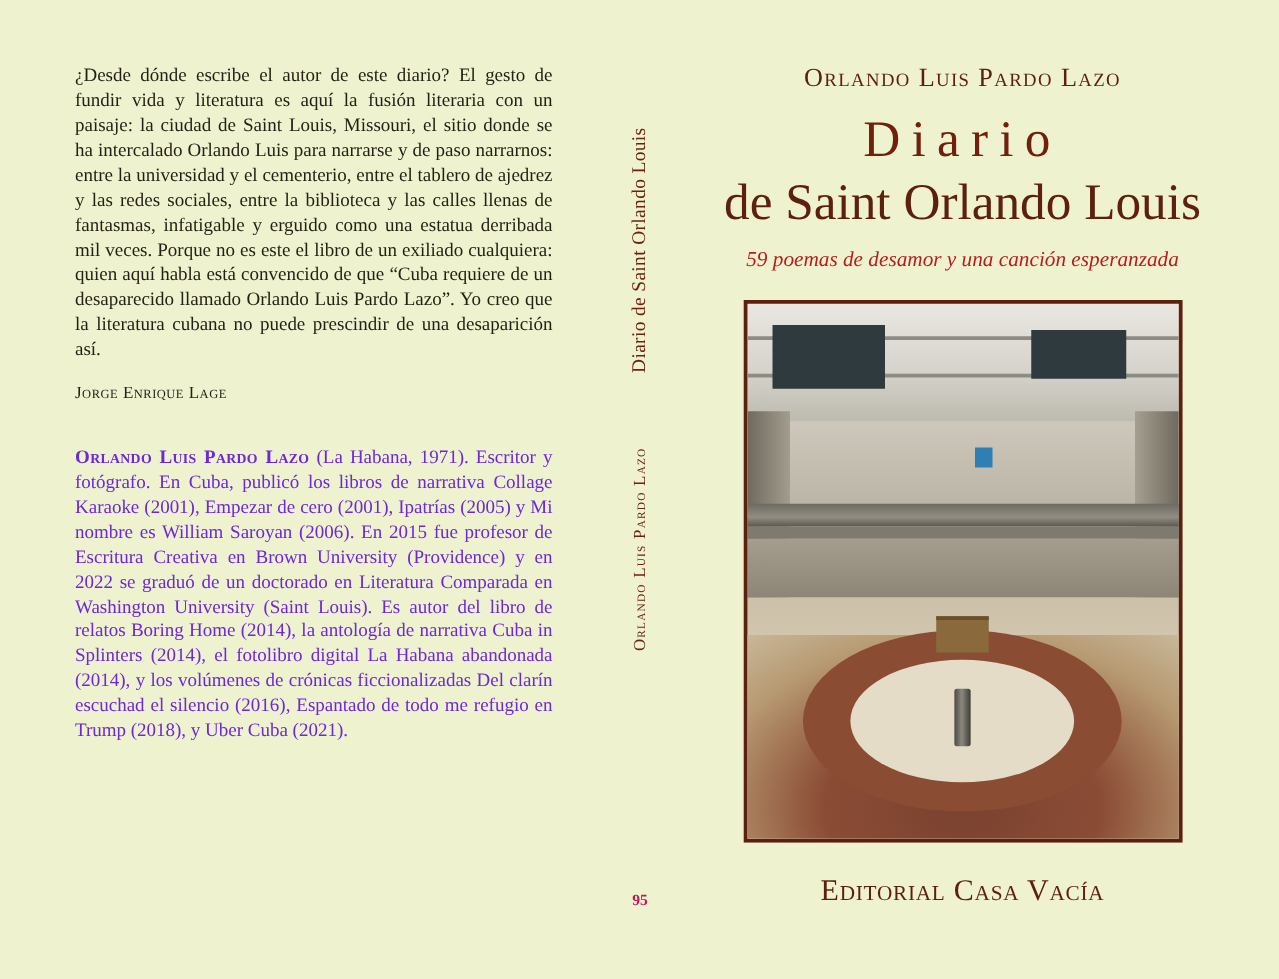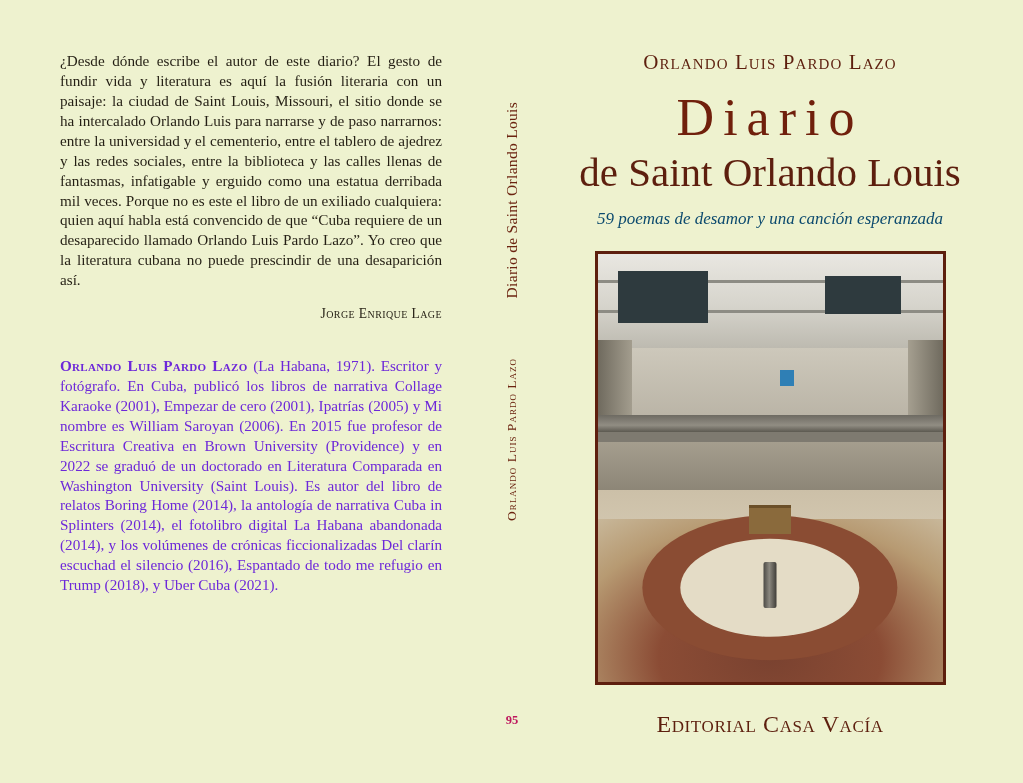--- a/index.html
+++ b/index.html
@@ -30,21 +30,21 @@
   .blurb {
     font-size: 15.2px;
     line-height: 1.31;
     text-align: justify;
     text-justify: inter-word;
     hyphens: manual;
     color: #241f14;
   }
   .blurb-attrib {
     margin-top: 16px;
-    text-align: right;
+    text-align: left;
     font-size: 13.6px;
     font-variant: small-caps;
     letter-spacing: 0.4px;
     color: #241f14;
   }
   .bio {
     margin-top: 34px;
     font-size: 15.2px;
     line-height: 1.31;
     text-align: justify;
@@ -107,36 +107,36 @@
     text-align: center;
   }
   .front-author {
     font-size: 21px;
     font-variant: small-caps;
     letter-spacing: 1.1px;
     color: #5d1f0e;
   }
   .front-title {
     margin-top: 16px;
-    font-size: 52px;
+    font-size: 41px;
     letter-spacing: 9px;
     color: #70200c;
     line-height: 1.02;
   }
   .front-subtitle {
     margin-top: 6px;
     font-size: 41px;
     color: #5d1f0e;
     line-height: 1.1;
   }
   .front-tagline {
     margin-top: 14px;
     font-size: 17px;
     font-style: italic;
-    color: #0c4a6e;
+    color: #b91c1c;
   }
 
   .photo-frame {
     margin: 22px auto 0 auto;
     width: 345px;
     height: 428px;
     border: 3px solid #5d1f0e;
     background: #c9c2b4;
     position: relative;
     overflow: hidden;

